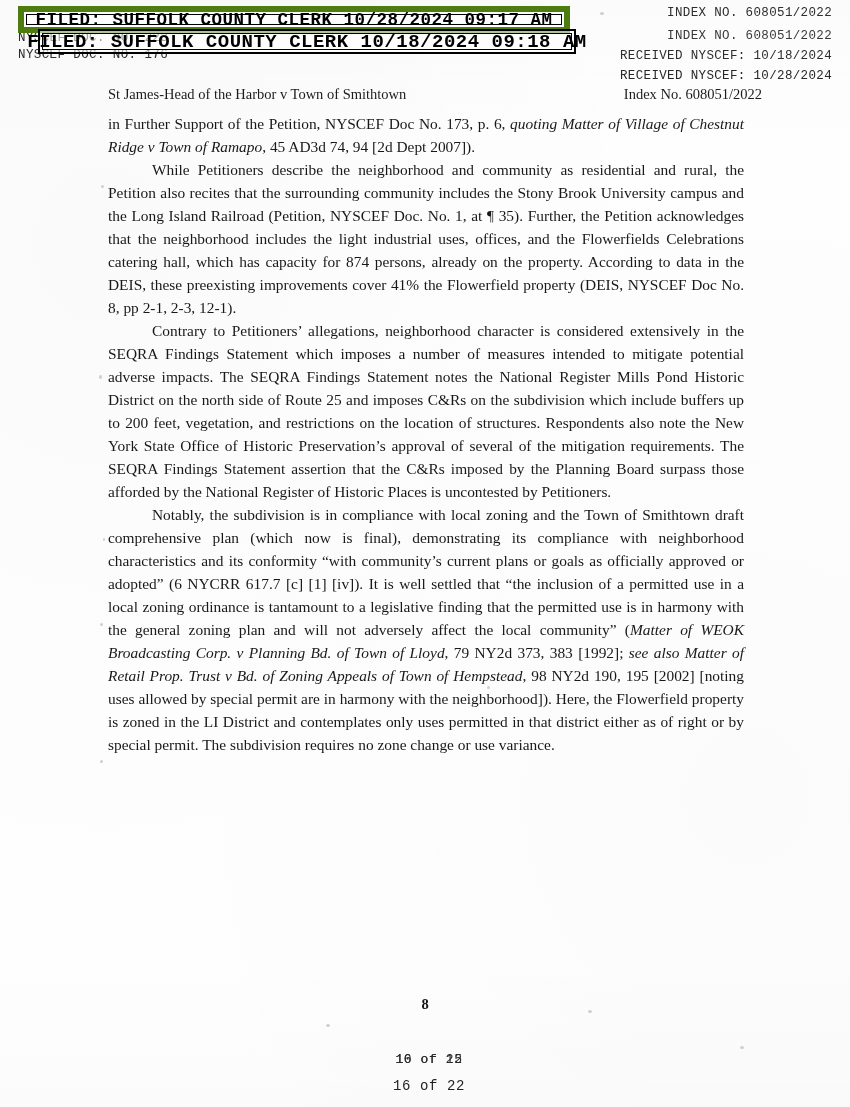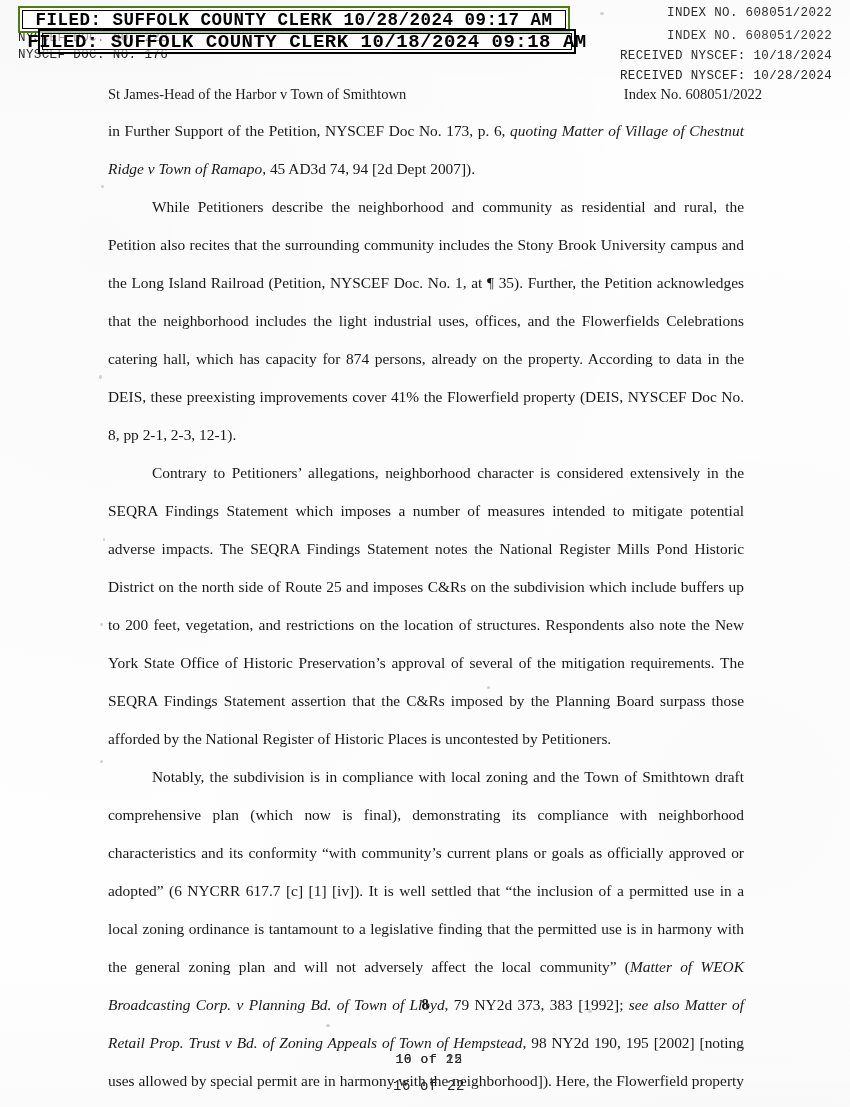--- a/index.html
+++ b/index.html
@@ -53,21 +53,21 @@
     position: absolute;
     inset: 2px;
     border: 1px solid #000;
     pointer-events: none;
   }
   .filed-stamp.primary {
     left: 18px;
     top: 6px;
     width: 552px;
     height: 27px;
-    border: 2px solid #4d7c0f;
+    border: 6px solid #4d7c0f;
     font-size: 17.5px;
     z-index: 6;
   }
   .filed-stamp.secondary {
     left: 38px;
     top: 29px;
     width: 538px;
     height: 25px;
     border: 2px solid #000;
     font-size: 19px;
@@ -138,21 +138,21 @@
   .body-block {
     position: absolute;
     left: 108px;
     top: 112px;
     width: 636px;
   }
   .para {
     text-align: justify;
     text-justify: inter-word;
     font-size: 15.4px;
-    line-height: 38px;
+    line-height: 23px;
     color: #181818;
     margin: 0 0 0 0;
     hyphens: none;
   }
   .para + .para { margin-top: 0; }
   .para .ind { display: inline-block; width: 44px; }
   .para i, .para .ital { font-style: italic; }
 
   
   .page-number {

